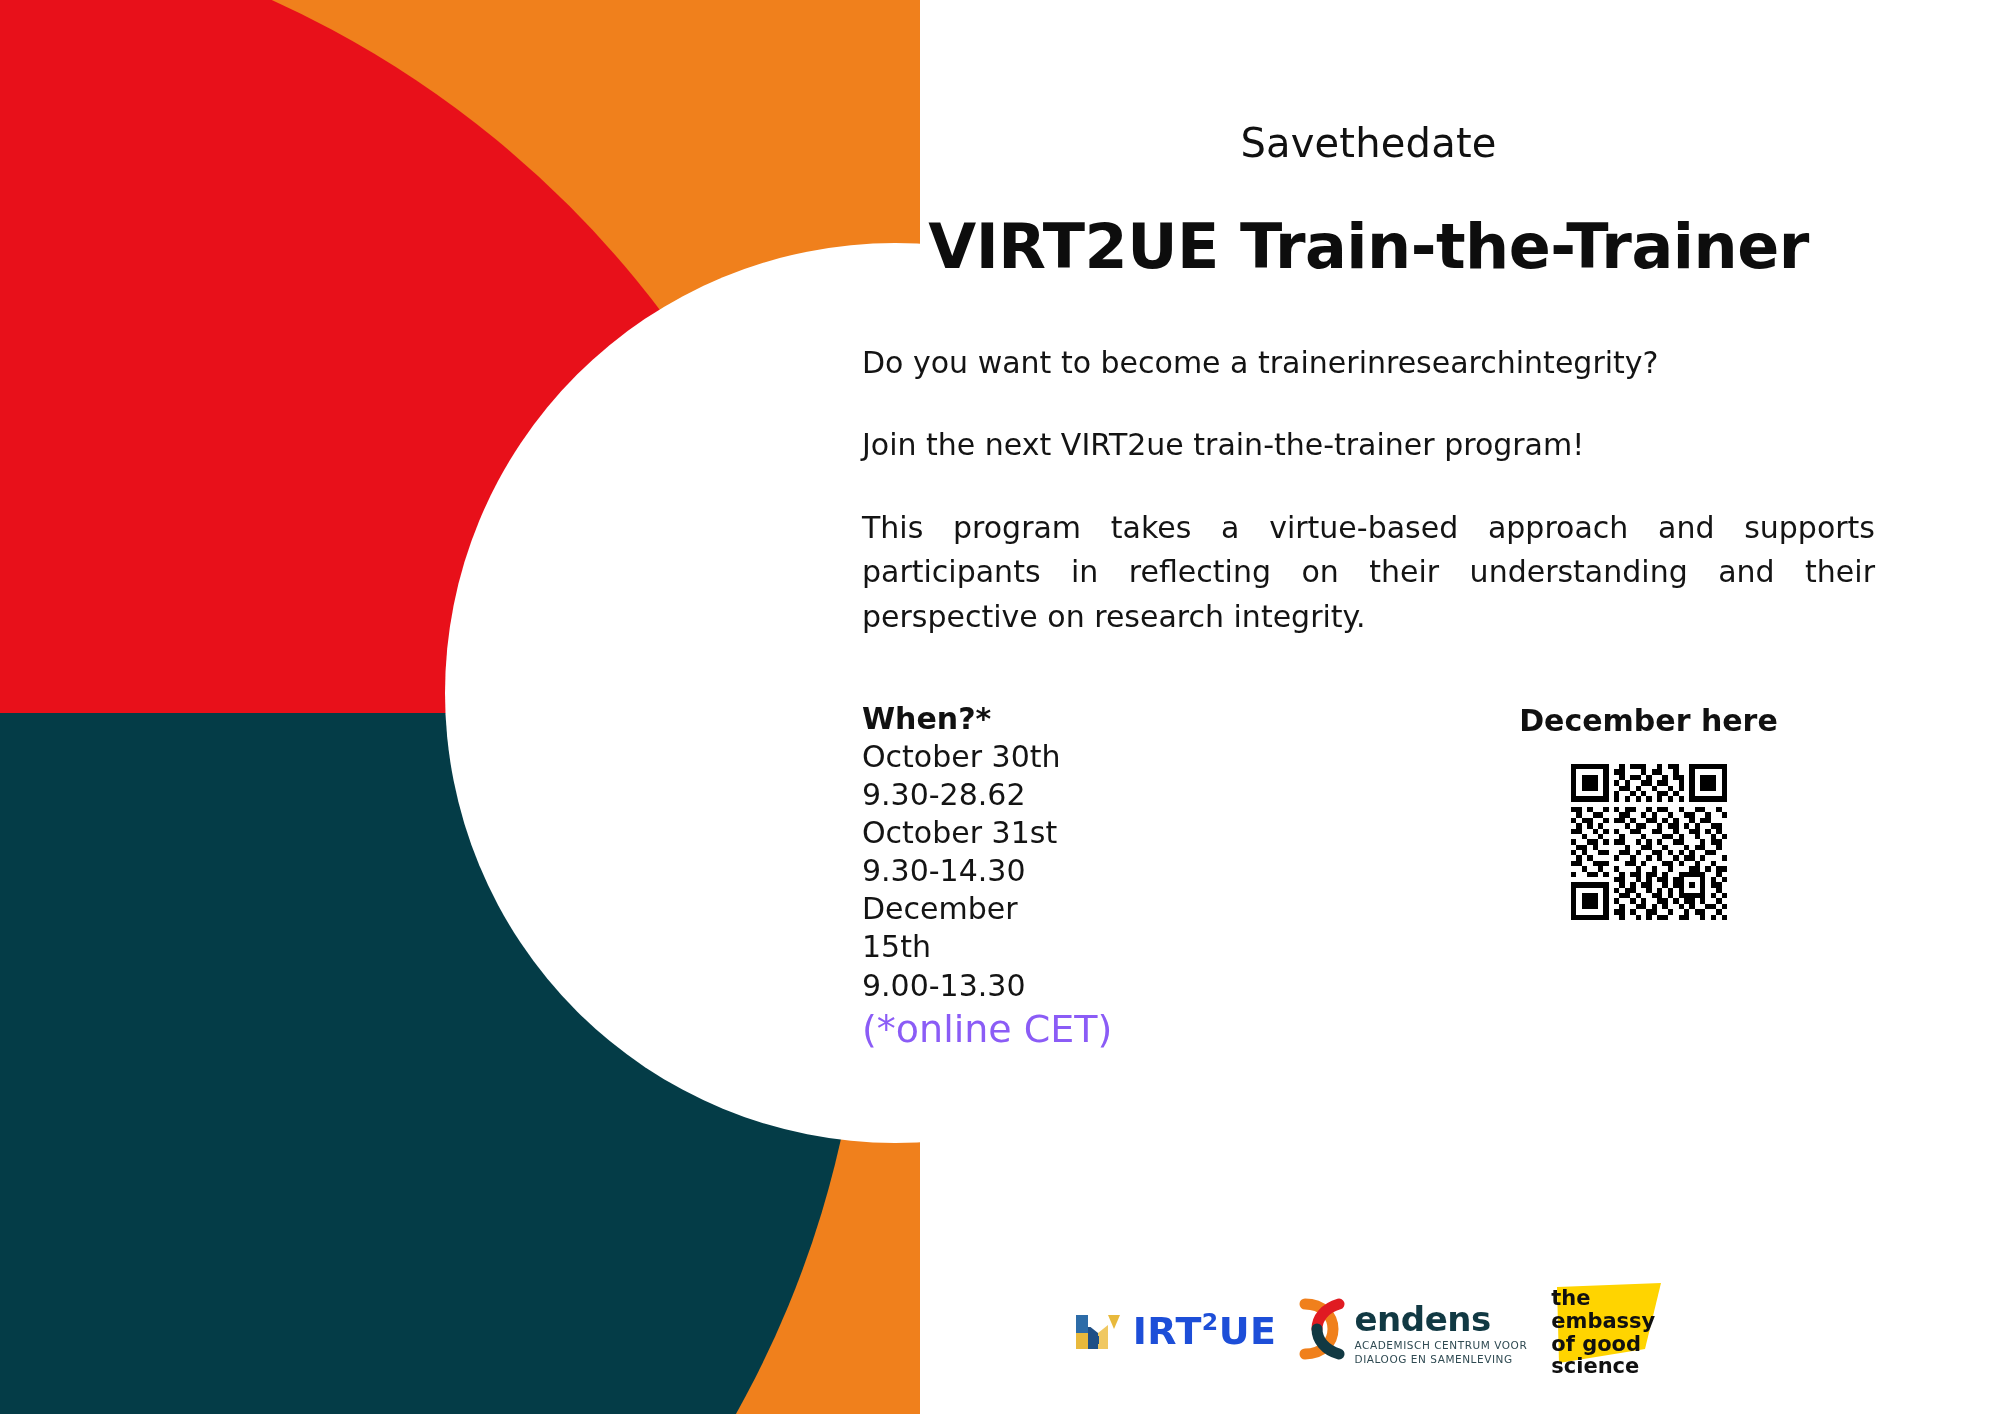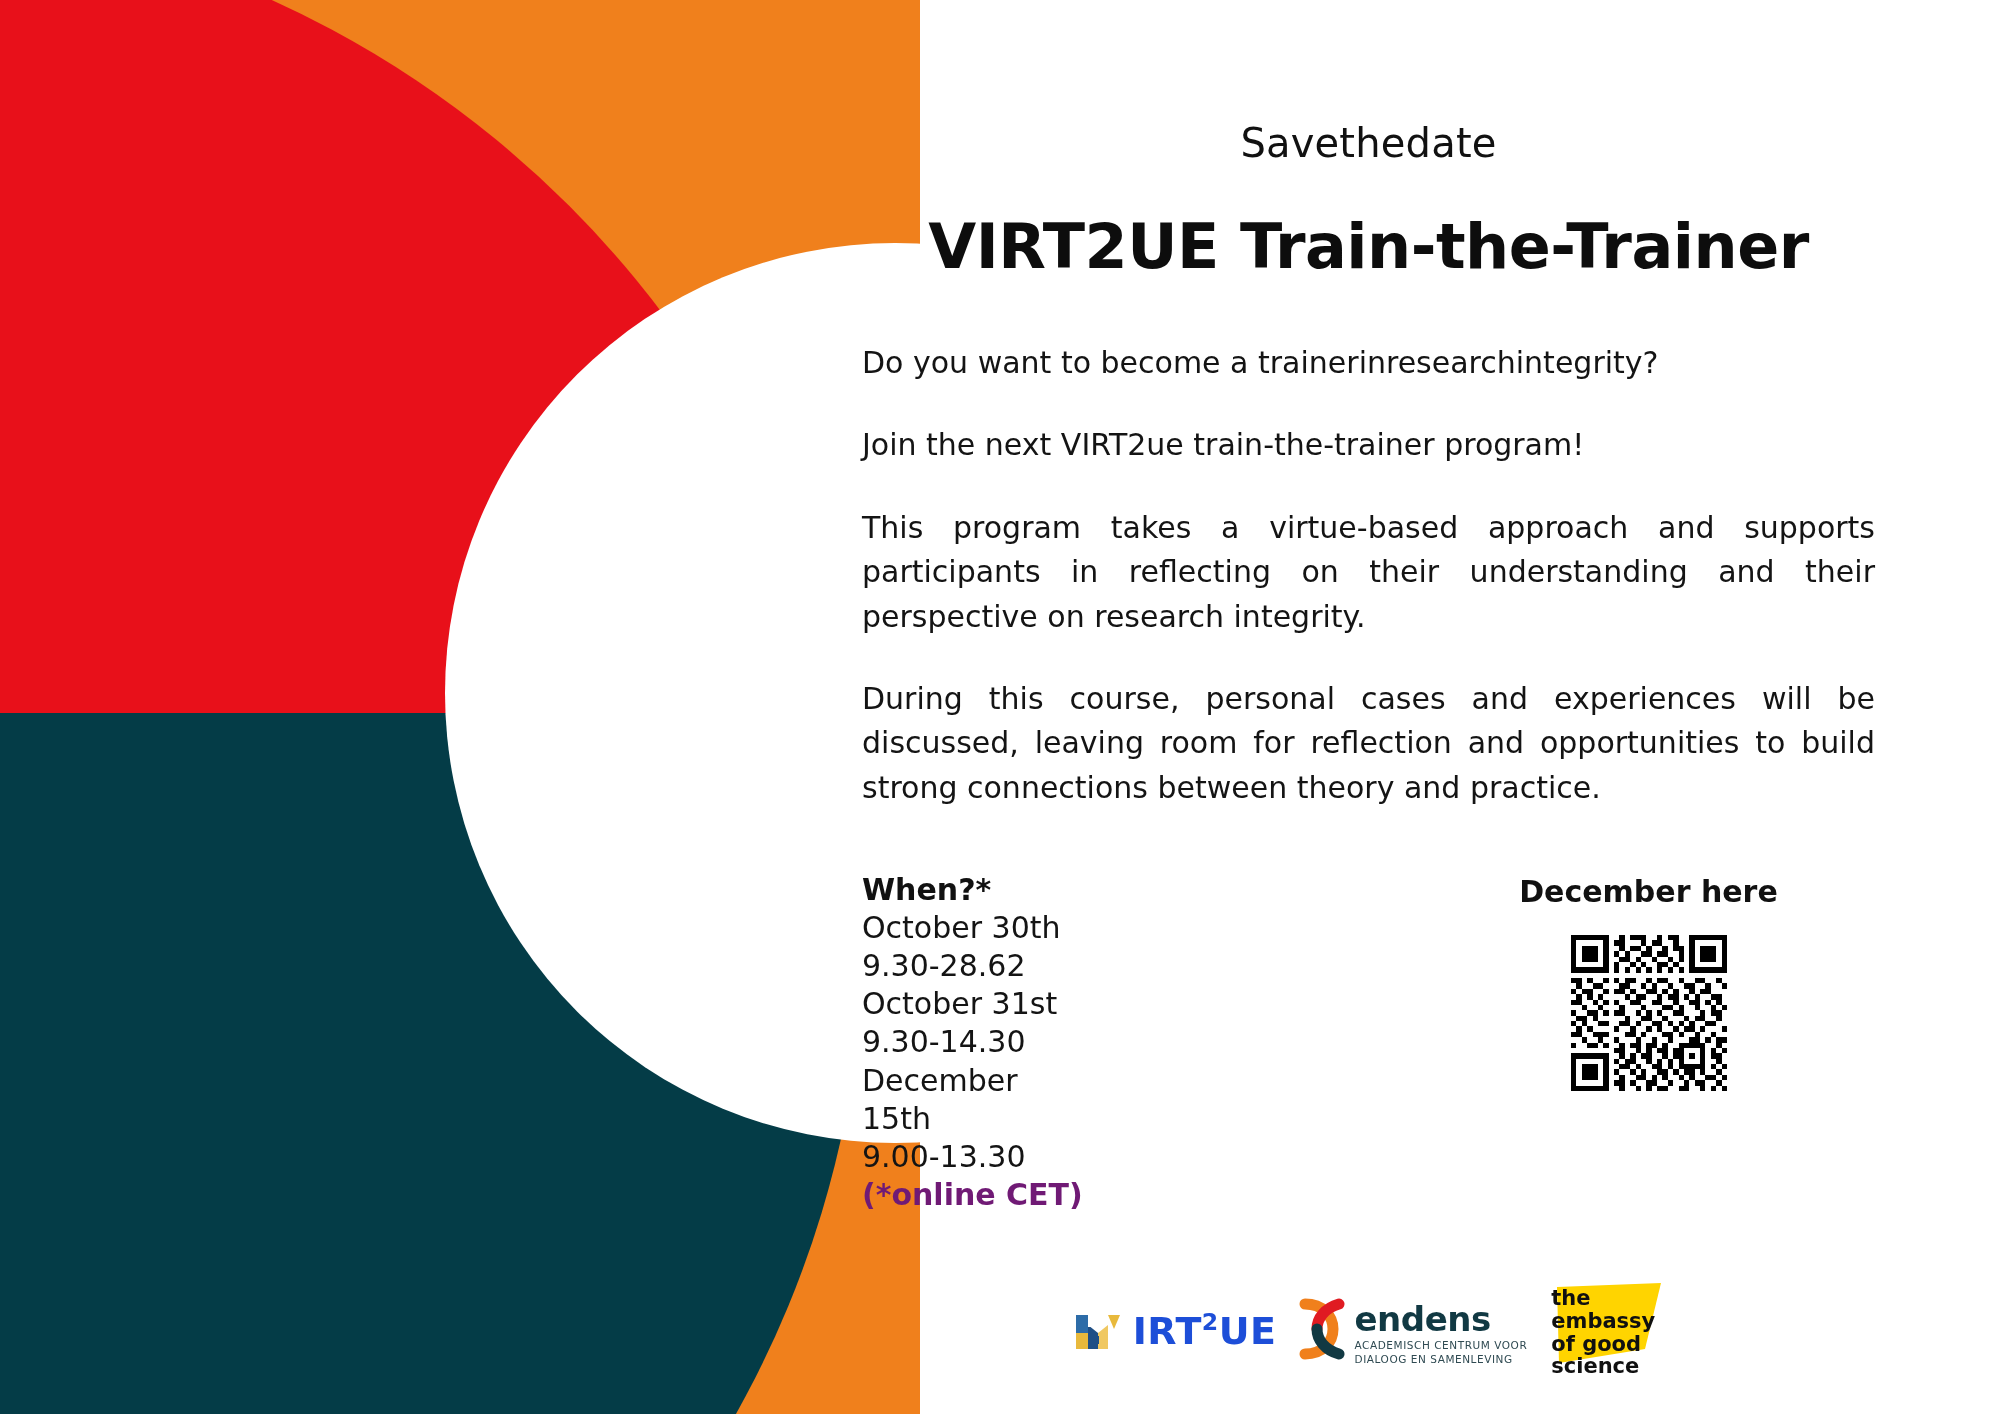--- a/index.html
+++ b/index.html
@@ -108,24 +108,23 @@
   .sched-row {
     display: flex;
     font-size: 30px;
     color: #141414;
     line-height: 1.27;
     flex-direction: column;
   }
   .sched-date { width: 215px; }
   .sched-time { }
   .sched-note {
-    font-size: 30px;
-    color: #701a75;
+    font-size: 38px;
+    color: #8b5cf6;
     line-height: 1.27;
-    font-weight: bold;
   }
 
   .register-block {
     flex: 1;
     text-align: center;
     padding-top: 2px;
   }
   .register-title {
     font-size: 30px;
     font-weight: bold;
@@ -227,21 +226,20 @@
     <div class="savethedate">Savethedate</div>
 
     <h1 class="poster-title">VIRT2UE Train-the-Trainer</h1>
 
     <p class="para lead">Do you want to become a trainerinresearchintegrity?</p>
 
     <p class="para gap">Join the next VIRT2ue train-the-trainer program!</p>
 
     <p class="para gap justify">This program takes a virtue-based approach and supports participants in reflecting on their understanding and their perspective on research integrity.</p>
 
-    <p class="para gap justify">During this course, personal cases and experiences will be discussed, leaving room for reflection and opportunities to build strong connections between theory and practice.</p>
 
     <div class="lower">
 
       <div class="when-block">
         <div class="when-title">When?*</div>
 
         <div class="sched-row">
           <span class="sched-date">October 30th</span>
           <span class="sched-time">9.30-28.62</span>
         </div>

